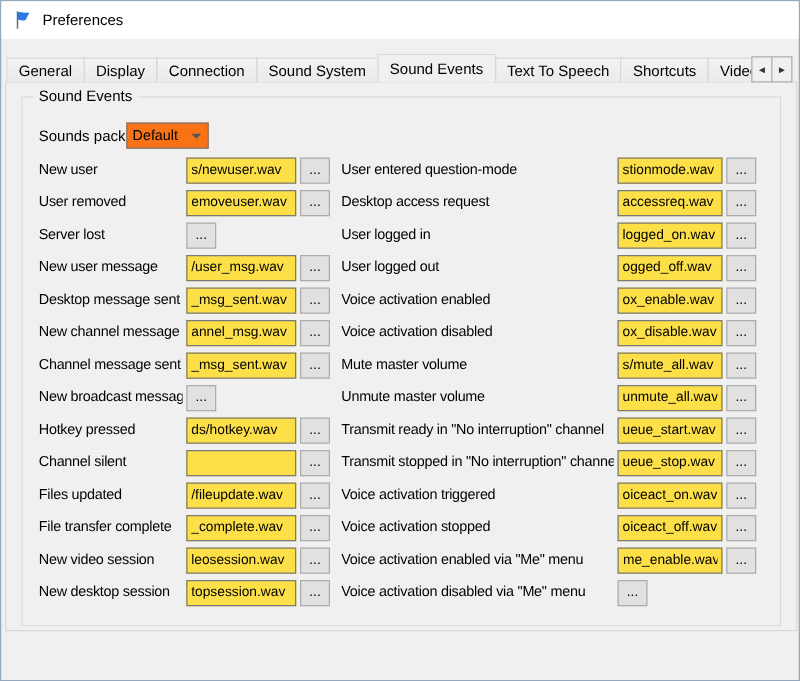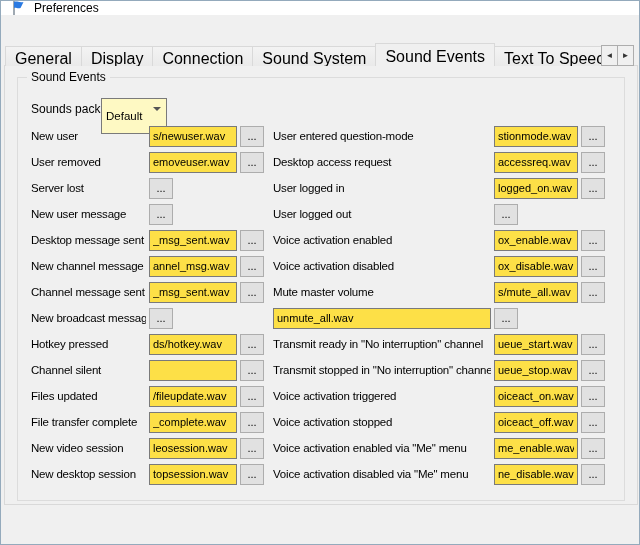--- a/index.html
+++ b/index.html
@@ -6,36 +6,36 @@
   html, body { width: 640px; height: 545px; }
   body { font-family: "Liberation Sans", sans-serif; font-size: 12px; color: #000; }
 
   .window {
     position: relative; width: 640px; height: 545px;
     background: #f0f0f0; border: 1px solid #94aabc; overflow: hidden;
   }
 
   
   .titlebar {
-    position: absolute; top: 0; left: 0; right: 0; height: 14px;
+    position: absolute; top: 0; left: 0; right: 0; height: 30px;
     background: #ffffff; display: flex; align-items: center; padding-left: 9px;
   }
   .app-icon { width: 16px; height: 16px; margin-right: 8px; flex: 0 0 auto; }
   .title-text { font-size: 12px; }
 
   
   .tabbar {
     position: absolute; top: 42px; left: 4px; width: 606px; height: 23px;
     display: flex; align-items: flex-end; overflow: hidden; z-index: 2; white-space: nowrap;
   }
   .tab {
     height: 20px; padding: 3px 9px 0 9px;
     border: 1px solid #d9d9d9; border-bottom: none;
     background: linear-gradient(#f3f3f3, #eaeaea);
-    margin-left: -1px; font-size: 16px; cursor: default; flex: 0 0 auto;
+    margin-left: -1px; font-size: 12px; cursor: default; flex: 0 0 auto;
   }
   .tab:first-child { margin-left: 0; }
   .tab.active {
     height: 23px; padding-top: 4px; background: #f0f0f0; position: relative; z-index: 3;
   }
   .tabscroll {
     position: absolute; top: 44px; right: 5px; display: flex; z-index: 4;
   }
   .tabscroll button {
     width: 17px; height: 21px; border: 1px solid #adadad; background: #f0f0f0;
@@ -56,22 +56,22 @@
     border: 1px solid #dcdcdc; z-index: 2;
   }
   .group-label {
     position: absolute; top: 69px; left: 26px; background: #f0f0f0;
     padding: 0 4px; z-index: 3; font-size: 12px;
   }
 
   
   .sp-label { position: absolute; top: 101px; left: 30px; z-index: 3; font-size: 12px; }
   .combo {
-    position: absolute; top: 97px; left: 100px; width: 66px; height: 36px;
-    background: #fef9c3; border: 1px solid #7a7a7a; z-index: 3;
+    position: absolute; top: 97px; left: 100px; width: 66px; height: 21px;
+    background: #f97316; border: 1px solid #7a7a7a; z-index: 3;
     display: flex; align-items: center; padding-left: 4px; font-size: 11.5px;
   }
   .combo-arrow {
     position: absolute; right: 5px; top: 8px; width: 0; height: 0;
     border-left: 4px solid transparent; border-right: 4px solid transparent;
     border-top: 4px solid #555;
   }
 
   
   .col { position: absolute; top: 122px; z-index: 3; }
@@ -158,20 +158,21 @@
         <label>User removed</label>
         <input type="text" value="emoveuser.wav" style="">
         <button class="browse-btn">...</button>
       </div>
       <div class="row">
         <label>Server lost</label>
         <button class="browse-btn">...</button>
       </div>
       <div class="row">
         <label>New user message</label>
+        <input type="text" value="/user_msg.wav" style="">
         <button class="browse-btn">...</button>
       </div>
       <div class="row">
         <label>Desktop message sent</label>
         <input type="text" value="_msg_sent.wav" style="">
         <button class="browse-btn">...</button>
       </div>
       <div class="row">
         <label>New channel message</label>
         <input type="text" value="annel_msg.wav" style="">
@@ -228,38 +229,40 @@
         <input type="text" value="accessreq.wav" style="">
         <button class="browse-btn">...</button>
       </div>
       <div class="row">
         <label>User logged in</label>
         <input type="text" value="logged_on.wav" style="">
         <button class="browse-btn">...</button>
       </div>
       <div class="row">
         <label>User logged out</label>
+        <input type="text" value="ogged_off.wav" style="">
         <button class="browse-btn">...</button>
       </div>
       <div class="row">
         <label>Voice activation enabled</label>
         <input type="text" value="ox_enable.wav" style="">
         <button class="browse-btn">...</button>
       </div>
       <div class="row">
         <label>Voice activation disabled</label>
         <input type="text" value="ox_disable.wav" style="">
         <button class="browse-btn">...</button>
       </div>
       <div class="row">
         <label>Mute master volume</label>
         <input type="text" value="s/mute_all.wav" style="">
         <button class="browse-btn">...</button>
       </div>
       <div class="row">
+        <label>Unmute master volume</label>
         <input type="text" value="unmute_all.wav" style="">
         <button class="browse-btn">...</button>
       </div>
       <div class="row">
         <label>Transmit ready in "No interruption" channel</label>
         <input type="text" value="ueue_start.wav" style="">
         <button class="browse-btn">...</button>
       </div>
       <div class="row">
         <label>Transmit stopped in "No interruption" channel</label>
@@ -276,21 +279,20 @@
         <input type="text" value="oiceact_off.wav" style="">
         <button class="browse-btn">...</button>
       </div>
       <div class="row">
         <label>Voice activation enabled via "Me" menu</label>
         <input type="text" value="me_enable.wav" style="">
         <button class="browse-btn">...</button>
       </div>
       <div class="row">
         <label>Voice activation disabled via "Me" menu</label>
-        <input type="text" value="ne_disable.wav" style="">
         <button class="browse-btn">...</button>
       </div>
     </div>
 
   <button class="btn btn-ok">Ok</button>
   <button class="btn btn-cancel">Cancel</button>
 
 </div>
 
 </body></html>

